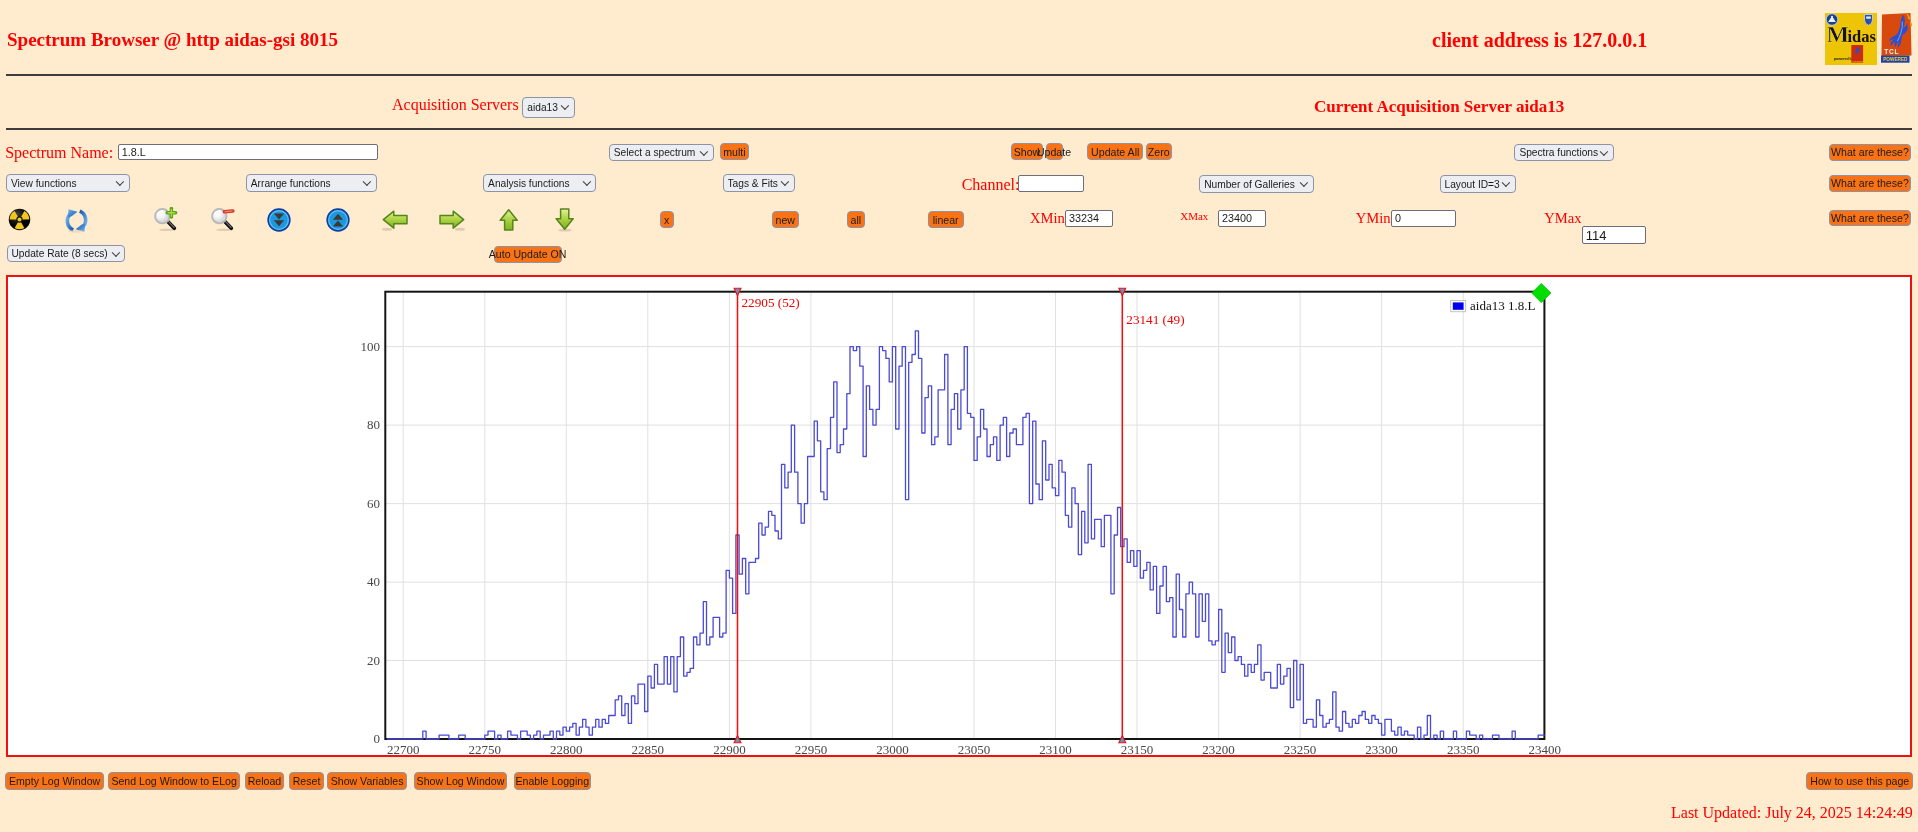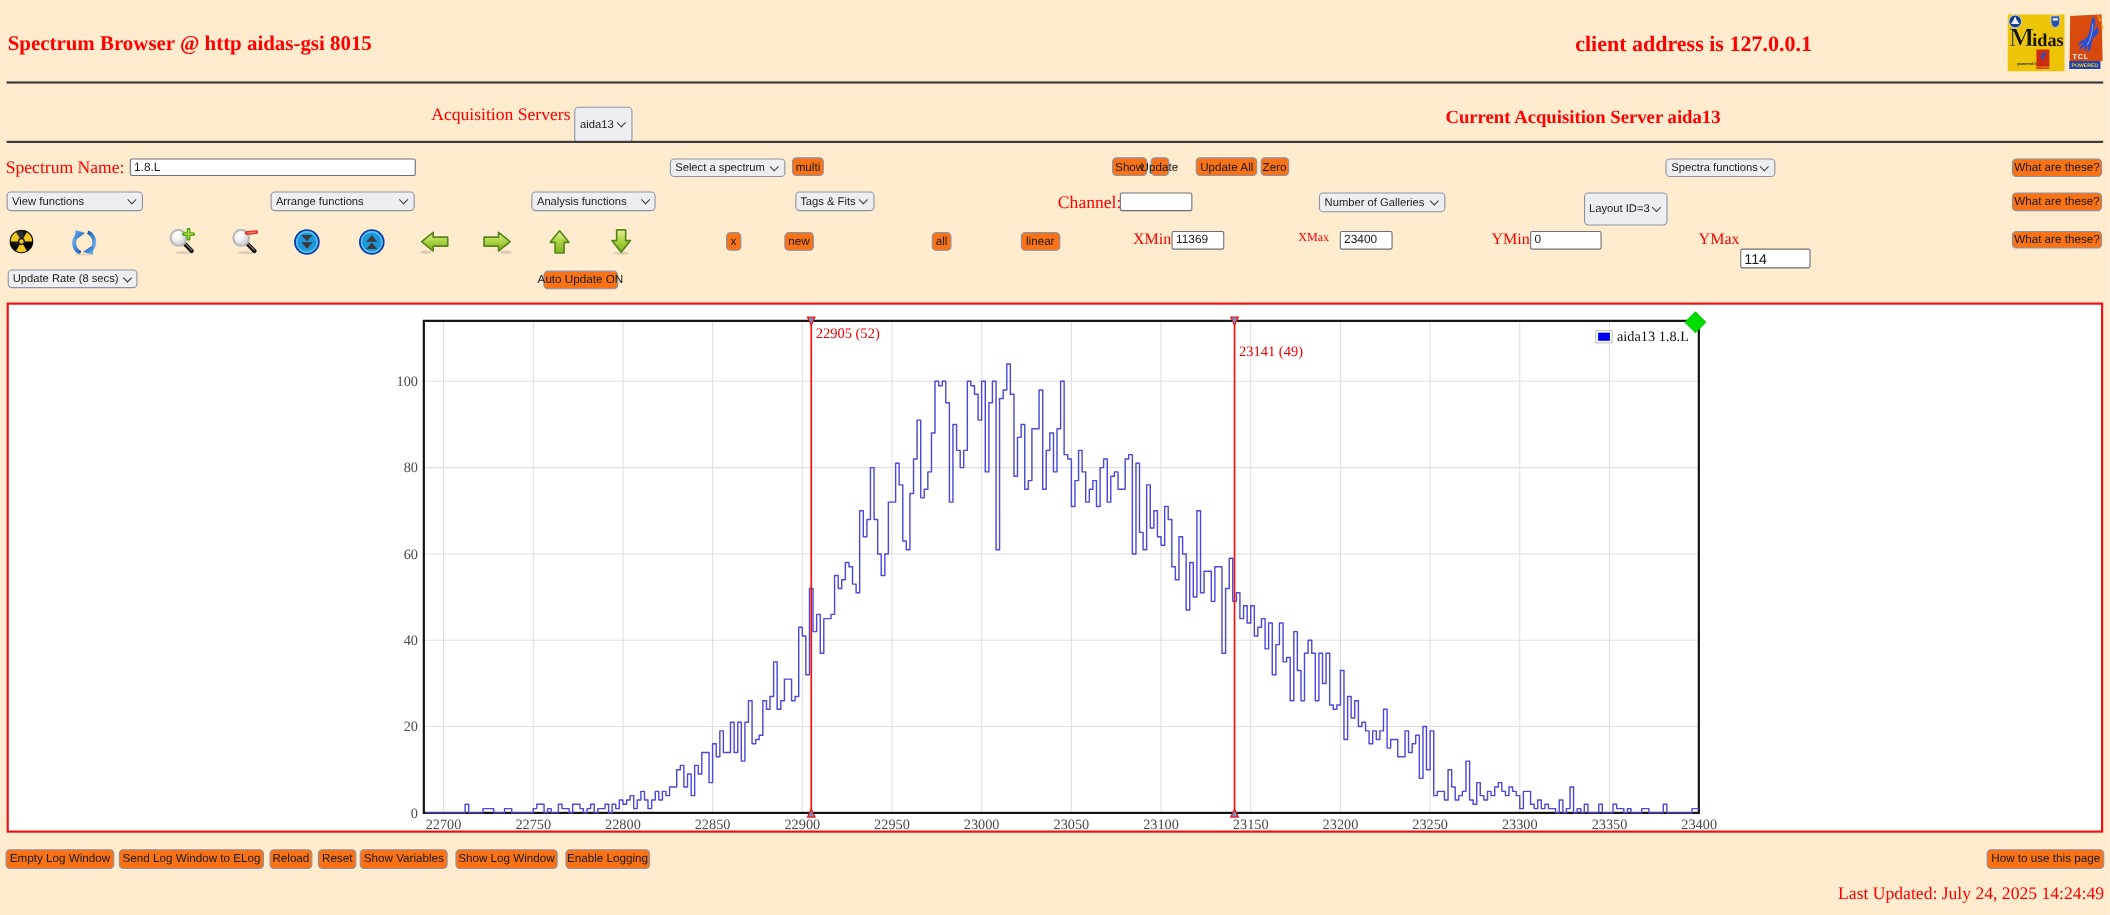--- a/index.html
+++ b/index.html
@@ -37,21 +37,21 @@
 <path d="M30 9 q1.6 1.8 1 4.5 l-1.8 -0.8 q0.6 -2 -0.4 -3.2 Z" fill="#f0a010"></path>
 
 <path d="M21.8 1.5 q3 3.9 1.5 9.8 l-1 3.9 q3 -2 3.9 -4.9 l0.5 5.9 q-1.5 3.9 -5.4 5.9 l-1.5 7.8 q-1 3.9 -3.4 4.9 q1 -3.9 1.2 -6.8 q-2.4 3.4 -3.2 6.3 q-1.5 -2 -0.5 -5.4 q-2 1 -4.4 4.4 q-0.5 -3.9 3.4 -7.3 q-3 0.5 -4.9 2.4 q0.5 -3.4 5.4 -5.4 q2.4 -1 3.4 -2.9 q2 -3.4 2.4 -7.8 q0.5 -5.9 2.6 -10.8 Z" fill="#2a4fd0"></path>
 <path d="M21.3 8.5 q0.5 5.9 -1.5 11.7 q-1.5 4.9 -3.4 7.8" fill="none" stroke="#8fa8e8" stroke-width="0.9"></path>
 <text x="3.2" y="40.5" font-family="'Liberation Sans',sans-serif" font-size="6.6" font-weight="bold" fill="#f8f4f0" letter-spacing="0.7">TCL</text>
 <rect x="0" y="42.5" width="28.5" height="7.2" fill="#1e3fae"></rect>
 <text x="2.2" y="47.9" font-family="'Liberation Sans',sans-serif" font-size="4.7" font-weight="bold" fill="#f5d020">POWERED</text>
 </svg></div>
 <div class="hr" style="top:74px"></div>
 <div class="lab" style="left:392px;top:97px;font-size:16px;">Acquisition Servers</div>
-<div class="sel" style="left:522.3px;top:96.9px;width:52.3px;height:33px;font-size:10.2px">
+<div class="sel" style="left:522.3px;top:96.9px;width:52.3px;height:21px;font-size:10.2px">
     <span>aida13</span>
     <i></i>
   </div>
 <div class="lab" style="left:1314px;top:98px;font-size:17px;font-weight:bold;">Current Acquisition Server aida13</div>
 <div class="hr" style="top:127.5px"></div>
 <div class="lab" style="left:5.2px;top:144.8px;font-size:16px;">Spectrum Name:</div>
 <div class="inp" style="left:117.8px;top:143.9px;width:259.9px;height:16.5px;font-size:10.8px">1.8.L</div>
 <div class="sel" style="left:608.8px;top:144.1px;width:105.4px;height:17px;font-size:10.2px">
     <span>Select a spectrum</span>
     <i></i>
@@ -81,21 +81,21 @@
 <div class="sel" style="left:722.5px;top:174.3px;width:72.7px;height:17.9px;font-size:10.2px">
     <span>Tags &amp; Fits</span>
     <i></i>
   </div>
 <div class="lab" style="left:961.7px;top:176.5px;font-size:16px;">Channel:</div>
 <div class="inp" style="left:1018px;top:175px;width:66.2px;height:16.8px;font-size:10.8px"></div>
 <div class="sel" style="left:1199.2px;top:175.1px;width:115px;height:17.9px;font-size:10.2px">
     <span>Number of Galleries</span>
     <i></i>
   </div>
-<div class="sel" style="left:1439.5px;top:175.1px;width:76.7px;height:30px;font-size:10.2px">
+<div class="sel" style="left:1439.5px;top:175.1px;width:76.7px;height:18px;font-size:10.2px">
     <span>Layout ID=3</span>
     <i></i>
   </div>
 <div class="btn" style="left:1828.8px;top:175px;width:82.3px;height:16.5px;font-size:10.6px">What are these?</div>
 <div style="position:absolute;left:7.8px;top:208px"><svg width="23" height="23" viewBox="0 0 24 24">
 <defs>
         <radialGradient id="radg" cx="35%" cy="30%">
           <stop offset="0%" stop-color="#4a4a4a"></stop>
           <stop offset="70%" stop-color="#111"></stop>
           <stop offset="100%" stop-color="#000"></stop>
@@ -220,25 +220,25 @@
           <stop offset="0%" stop-color="#e4f0a2"></stop>
           <stop offset="40%" stop-color="#b6d94e"></stop>
           <stop offset="75%" stop-color="#94c02e"></stop>
           <stop offset="100%" stop-color="#86b428"></stop>
         </linearGradient>
       </defs>
 <ellipse cx="12" cy="23.2" rx="7" ry="1.4" fill="#c4b098" opacity="0.55"></ellipse>
 <polygon points="11.7,22.2 3.2,11.7 7.6,11.7 7.6,2 15.8,2 15.8,11.7 20.2,11.7" fill="url(#GA4)" stroke="#55851b" stroke-width="1.5" stroke-linejoin="round"></polygon>
 </svg></div>
 <div class="btn" style="left:659.6px;top:211.3px;width:14.2px;height:16.5px;font-size:10.6px">x</div>
-<div class="btn" style="left:713px;top:211.3px;width:26.5px;height:16.5px;font-size:10.6px">new</div>
+<div class="btn" style="left:772px;top:211.3px;width:26.5px;height:16.5px;font-size:10.6px">new</div>
 <div class="btn" style="left:846.5px;top:211.3px;width:18.8px;height:16.5px;font-size:10.6px">all</div>
 <div class="btn" style="left:927.7px;top:211.3px;width:36px;height:16.5px;font-size:10.6px">linear</div>
 <div class="lab" style="left:1029.9px;top:211.3px;font-size:14.6px;text-align:center;">XMin</div>
-<div class="inp" style="left:1065.1px;top:209.7px;width:48px;height:17px;font-size:10.8px">11369</div>
+<div class="inp" style="left:1065.1px;top:209.7px;width:48px;height:17px;font-size:10.8px">33234</div>
 <div class="lab" style="left:1180.2px;top:211.3px;font-size:11px;">XMax</div>
 <div class="inp" style="left:1217.9px;top:209.7px;width:47.7px;height:17px;font-size:10.8px">23400</div>
 <div class="lab" style="left:1355.8px;top:211.3px;font-size:14.6px;">YMin</div>
 <div class="inp" style="left:1390.9px;top:209.7px;width:64.7px;height:17px;font-size:10.8px">0</div>
 <div class="lab" style="left:1544.2px;top:211.3px;font-size:14.6px;">YMax</div>
 <div class="inp" style="left:1581.7px;top:226px;width:64.4px;height:18px;font-size:13px">114</div>
 <div class="btn" style="left:1828.8px;top:209.6px;width:82.3px;height:16.5px;font-size:10.6px">What are these?</div>
 <div class="sel" style="left:6.5px;top:245.4px;width:118.9px;height:16.8px;font-size:10.2px">
     <span>Update Rate (8 secs)</span>
     <i></i>

